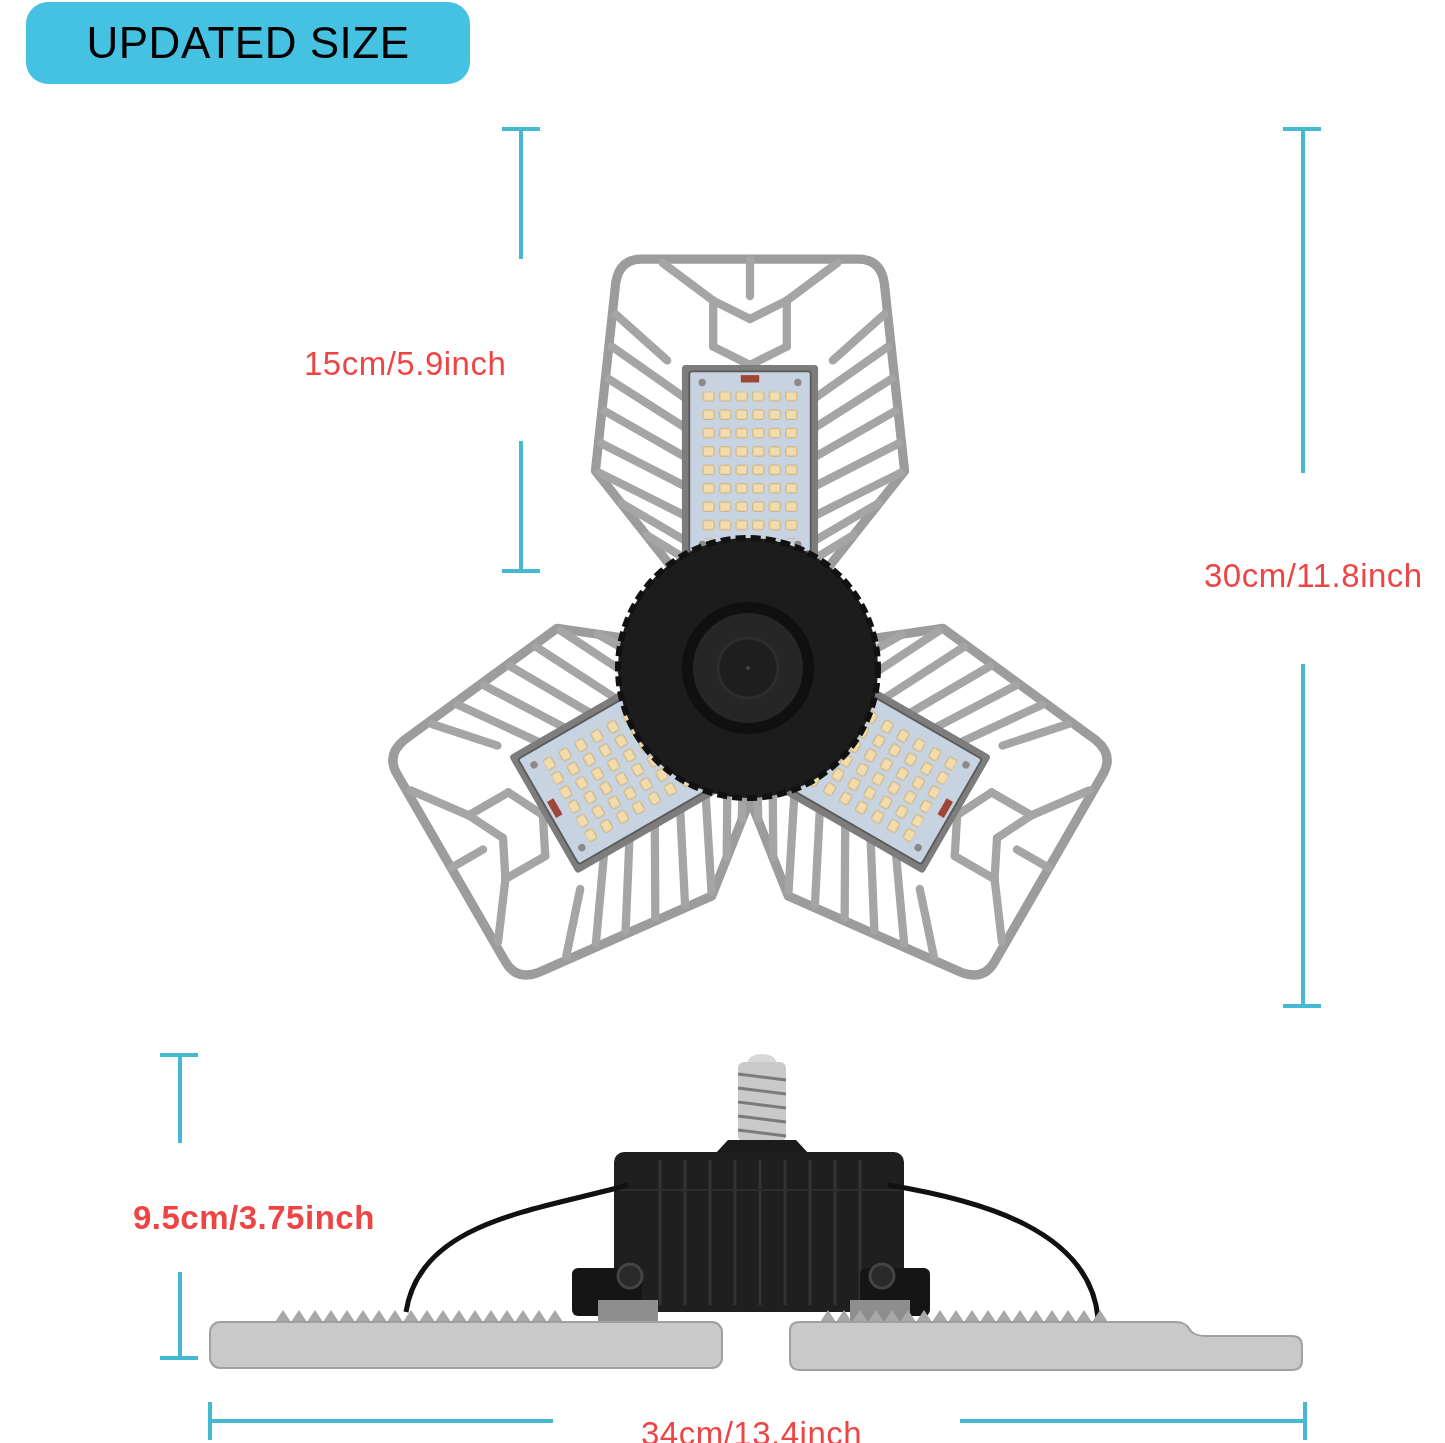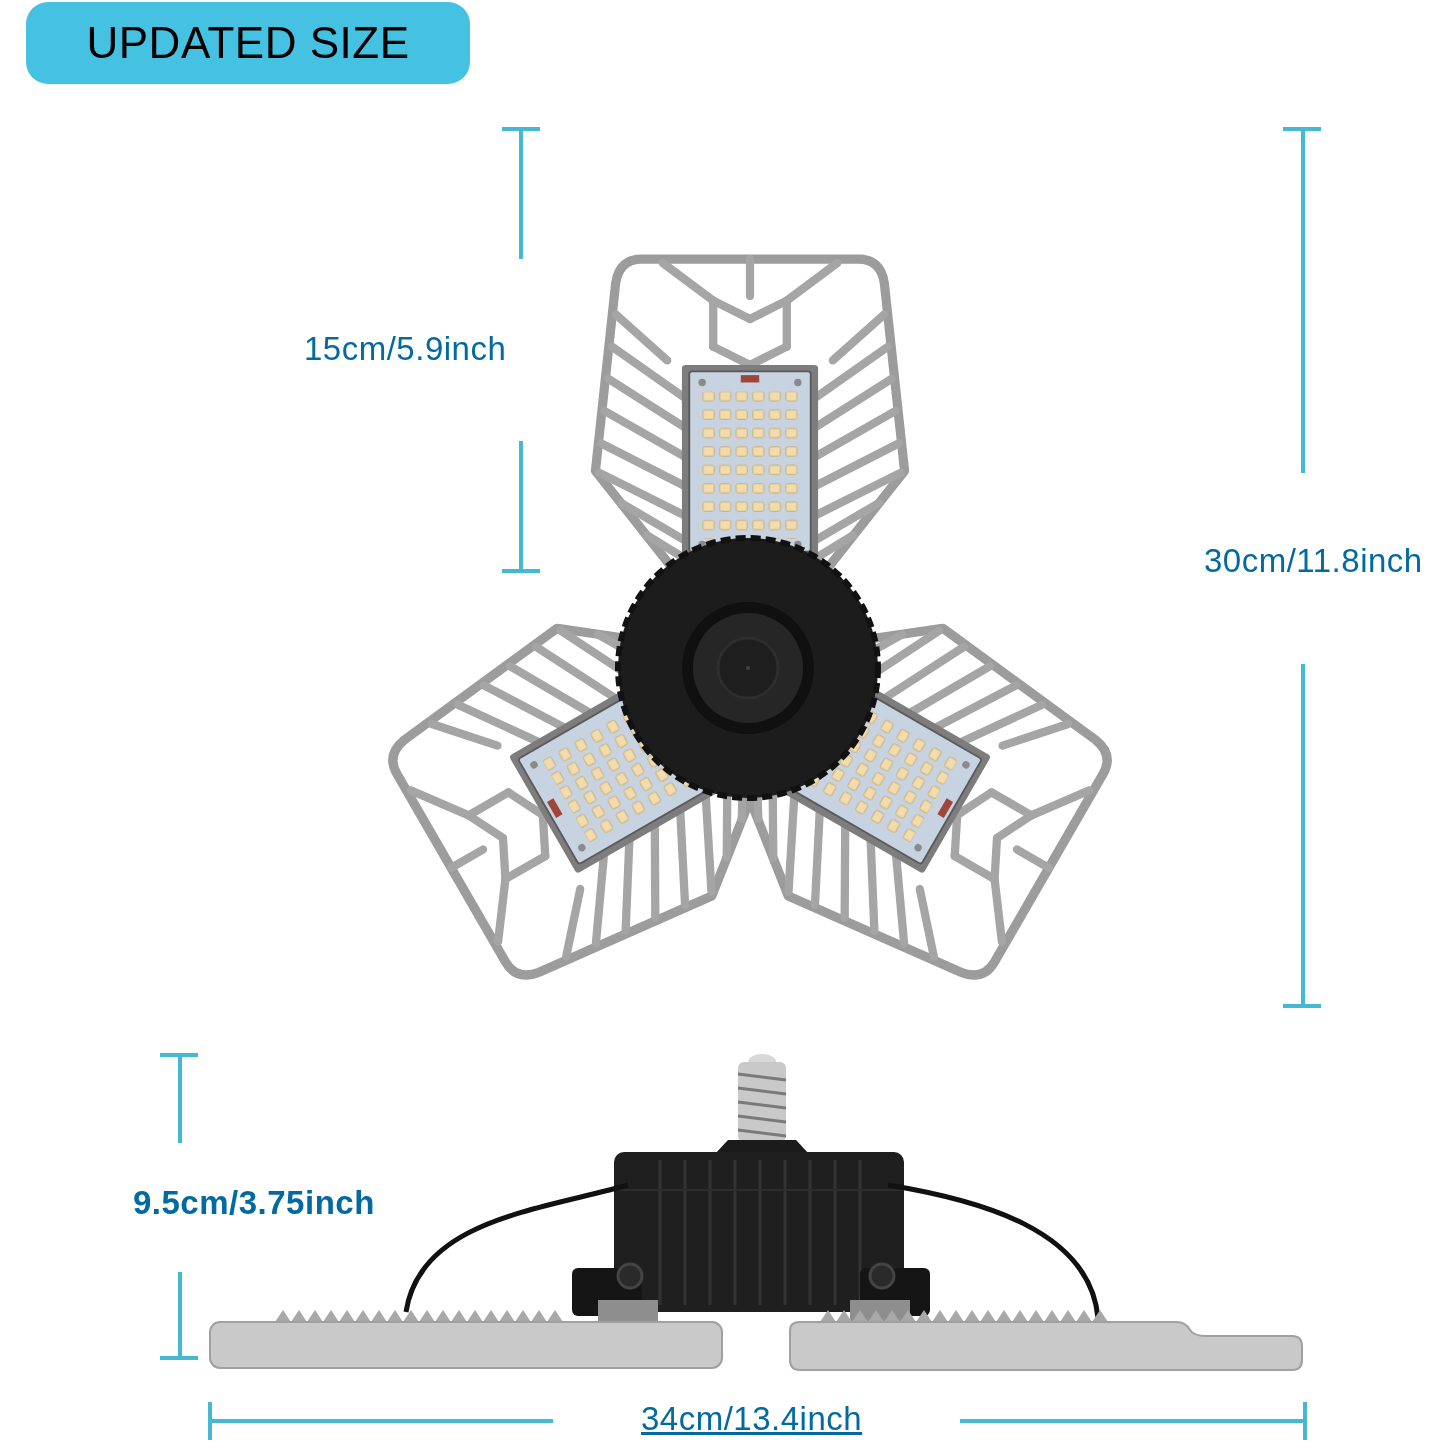--- a/index.html
+++ b/index.html
@@ -1,21 +1,21 @@
 <!DOCTYPE html>
 <html><head>
   <meta charset="utf-8">
   <style>
     html, body { margin: 0; padding: 0; background: #ffffff; }
     body { width: 1445px; height: 1443px; position: relative; overflow: hidden;
            font-family: "Liberation Sans", "DejaVu Sans", sans-serif; }
     .badge { position: absolute; left: 2px; top: 2px; width: 444px; height: 82px;
              border-radius: 22px; display: flex; align-items: center; justify-content: center;
              color: #000000; font-size: 44px; letter-spacing: 0.5px; margin-left: 24px; }
-    .label { position: absolute; color: #0369a1; font-size: 33px; letter-spacing: 0.5px; white-space: nowrap; }
+    .label { position: absolute; color: #ef4444; font-size: 33px; letter-spacing: 0.5px; white-space: nowrap; margin-top: 15px; }
     .vbar { position: absolute; width: 4px; }
     .hcap { position: absolute; height: 4px; }
     .hbar { position: absolute; height: 4px; }
     .vcap { position: absolute; width: 4px; }
     svg { position: absolute; overflow: visible; }
   </style>
 </head>
 <body>
 
 <div class="badge" style="background:#45c1e2;">UPDATED SIZE</div>

